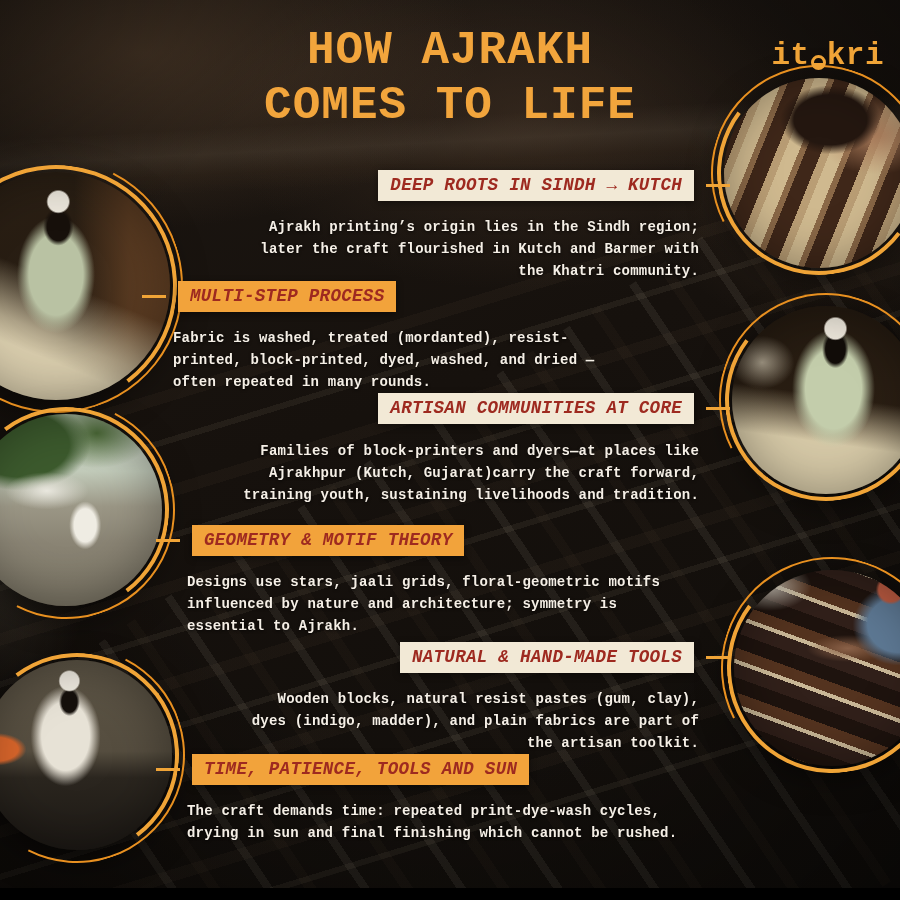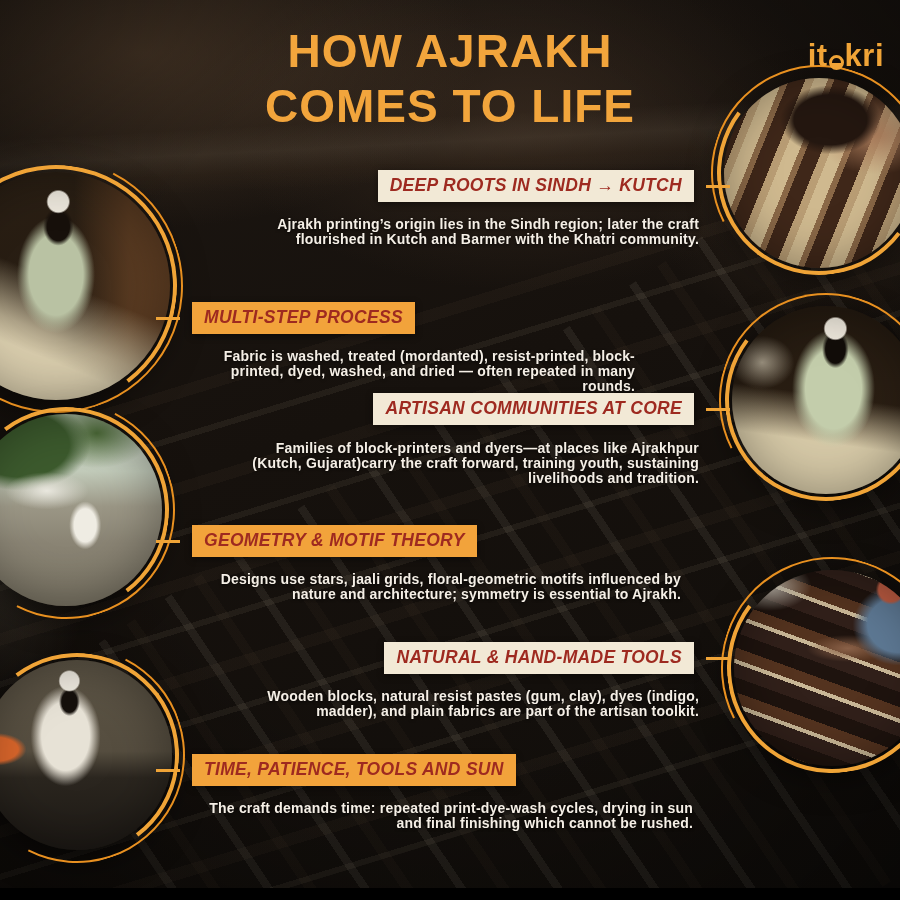--- a/index.html
+++ b/index.html
@@ -9,21 +9,21 @@
     --label-text:#9E2A20;
     --body:#F5EFE6;
     --title:#F2A53C;
     --bg:#16110D;
   }
   *{box-sizing:border-box;}
   html,body{margin:0;padding:0;background:#000;}
   .canvas{
     position:relative;width:900px;height:888px;overflow:hidden;
     background:var(--bg);
-    font-family:Liberation Sans, sans-serif;
+    font-family:Liberation Mono, monospace;
   }
 
   
   .bg{position:absolute;inset:0;z-index:0;
     background:
       radial-gradient(ellipse 480px 250px at 16% 6%, rgba(96,72,50,0.55), rgba(40,30,22,0) 70%),
       radial-gradient(ellipse 430px 250px at 58% 13%, rgba(74,55,40,0.5), rgba(0,0,0,0) 70%),
       radial-gradient(ellipse 300px 180px at 96% 24%, rgba(140,110,80,0.18), rgba(0,0,0,0) 70%),
       radial-gradient(ellipse 120px 160px at 0% 66%, rgba(190,178,150,0.16), rgba(0,0,0,0) 72%),
       linear-gradient(160deg,#1d1712 0%,#16110d 45%,#100d0a 100%);
@@ -108,28 +108,28 @@
 
   
   .step{position:absolute;z-index:3;}
   .label-line{display:flex;align-items:center;gap:12px;}
   .step.right .label-line{justify-content:flex-end;}
   .label{display:inline-block;font-style:italic;font-weight:bold;font-size:17.5px;letter-spacing:0.3px;
     padding:5px 12px 6px;color:var(--label-text);white-space:nowrap;box-shadow:0 2px 7px rgba(0,0,0,0.45);}
   .label.cream{background:var(--label-cream);}
   .label.orange{background:var(--label-orange);}
   .dash{width:24px;height:3px;background:var(--accent);flex:0 0 auto;}
-  .step .body{margin:15px 0 0;font-weight:bold;font-size:14px;line-height:15px;color:var(--body);
+  .step .body{margin:15px 0 0;font-weight:bold;font-size:14px;line-height:22px;color:var(--body);
     letter-spacing:0.2px;text-shadow:0 1px 3px rgba(0,0,0,0.7);}
   .step.right{text-align:right;}
   .step.right .body{margin-left:auto;margin-right:31px;}
-  .step.left .body{margin-left:31px;text-align:right;}
+  .step.left .body{margin-left:31px;}
 
   #s1{left:230px;top:170px;width:500px;} #s1 .body{max-width:452px;}
-  #s2{left:156px;top:281px;width:520px;margin-top:21px;} #s2 .body{max-width:448px;}
+  #s2{left:142px;top:281px;width:520px;} #s2 .body{max-width:448px;}
   #s3{left:230px;top:393px;width:500px;} #s3 .body{max-width:462px;margin-top:16px;}
   #s4{left:156px;top:525px;width:540px;} #s4 .body{max-width:494px;}
   #s5{left:230px;top:642px;width:500px;} #s5 .body{max-width:448px;}
   #s6{left:156px;top:754px;width:540px;} #s6 .body{max-width:506px;}
 </style>
 </head>
 <body>
 
 <div class="canvas">
 

